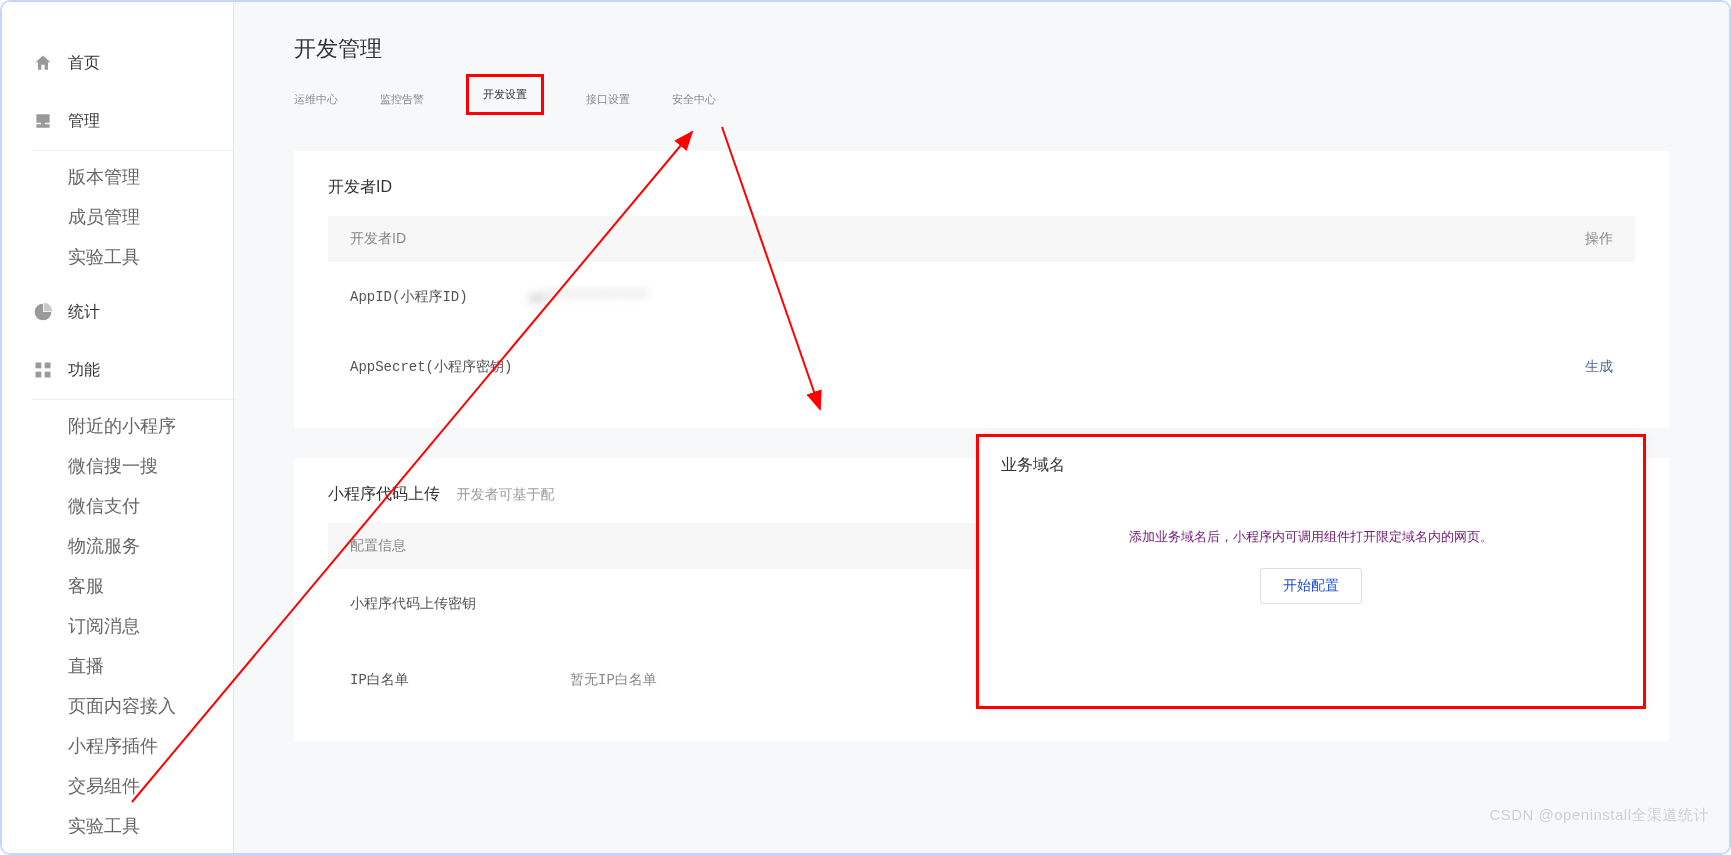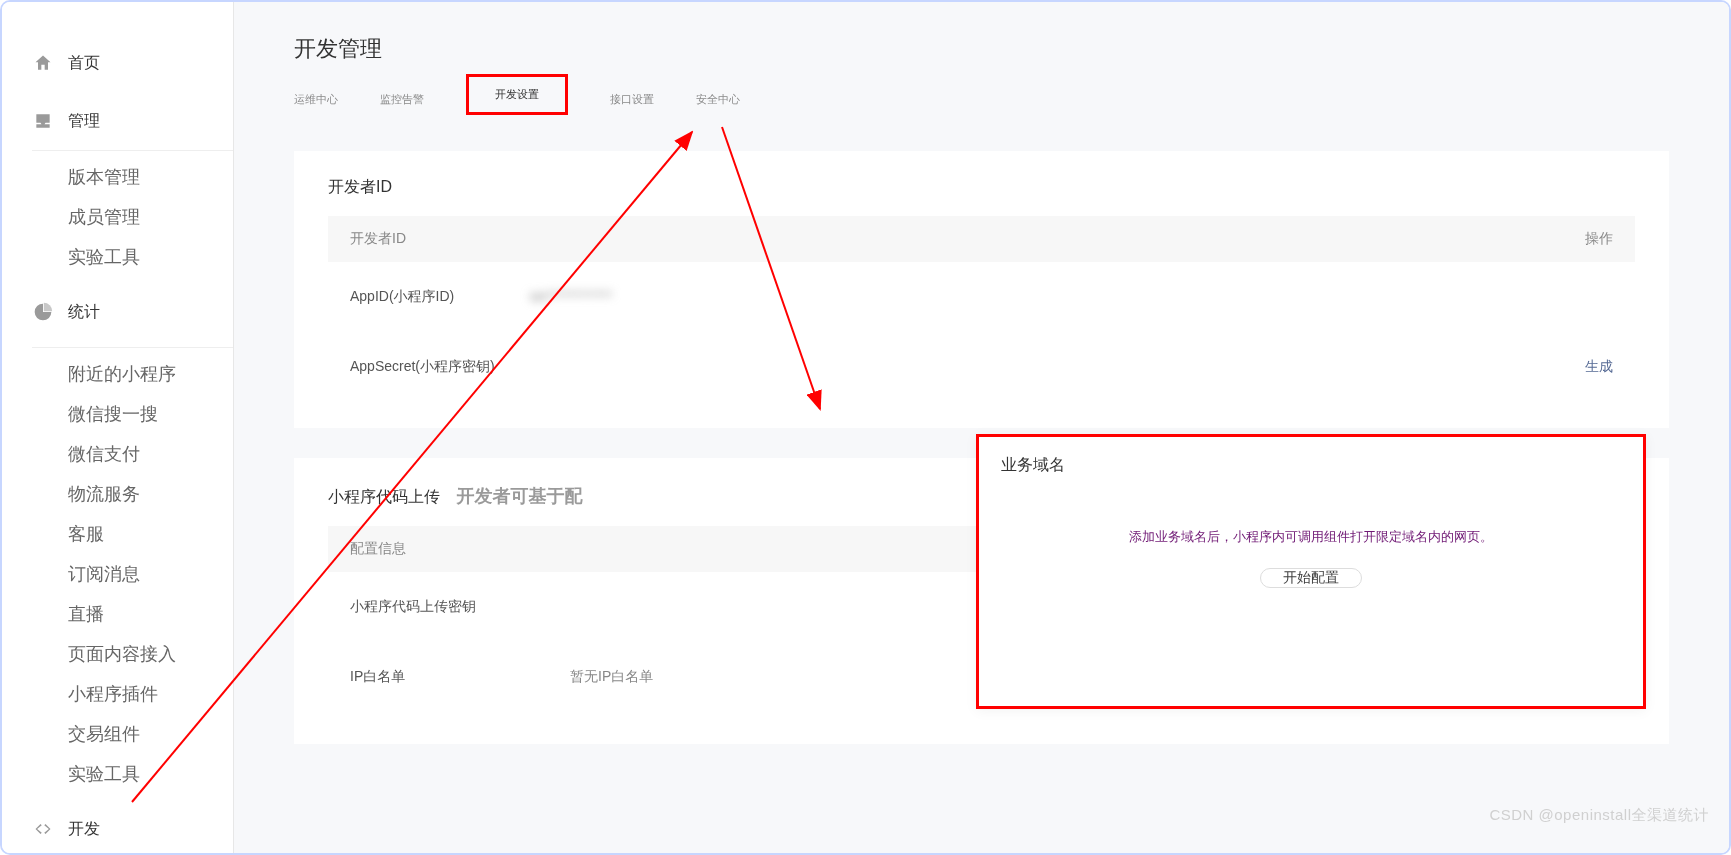--- a/index.html
+++ b/index.html
@@ -74,50 +74,51 @@
       display: flex;
       gap: 42px;
       font-size: 11px;
       color: #8a8a8a;
       margin-bottom: 36px;
     }
     .tab { padding: 6px 0; cursor: pointer; }
     .tab.active.boxed {
       color: #333;
       border: 3px solid #ff0000;
-      padding: 10px 26px;
+      padding: 10px 14px;
       margin-top: -12px;
     }
     .card {
       background: #fff;
       padding: 26px 34px;
       margin-bottom: 30px;
     }
     .card-title {
       font-size: 16px;
       color: #333;
       font-weight: 500;
       margin-bottom: 18px;
     }
-    .card-title .hint { font-size: 18px; color: #9a9a9a; font-weight: 700; margin-left: 12px; }
+    .card-title .hint { font-size: 14px; color: #9a9a9a; font-weight: 400; margin-left: 12px; }
     .tbl-head {
       background: #f7f7f7;
       display: flex;
       justify-content: space-between;
       padding: 14px 22px;
       font-size: 14px;
       color: #888;
     }
     .tbl-row {
       display: flex;
       justify-content: space-between;
-      align-items: flex-start;
+      align-items: flex-end;
       padding: 26px 22px;
       font-size: 14px;
       color: #555;
+      font-family: Liberation Mono, monospace;
     }
     .tbl-row .lbl { width: 180px; }
     .tbl-row .val { flex: 1; color: #888; filter: blur(5px); }
     .tbl-row .val.noblur { filter: none; }
     .tbl-row .op { color: #576b95; cursor: pointer; display:flex; align-items:center; gap:10px;}
     .op .qicon {
       display:inline-flex; width:16px;height:16px;border:1px solid #bbb;border-radius:50%;
       align-items:center;justify-content:center;font-size:11px;color:#999;
     }
     .toggle {
@@ -131,21 +132,21 @@
       border: 3px solid #ff0000;
       background: #fff;
       left: 742px; top: 432px; width: 670px; height: 275px;
       padding: 18px 22px;
       box-shadow: 0 2px 12px rgba(0,0,0,0.05);
     }
     .overlay-box .ov-title { font-size: 16px; color: #333; margin-bottom: 52px; }
     .overlay-box .ov-desc { font-size: 13px; color: #701a75; text-align: center; margin-bottom: 22px; }
     .overlay-box .ov-btn {
       display: block; margin: 0 auto; border: 1px solid #ddd; background: #fff;
-      padding: 0 22px; font-size: 14px; color: #404040; border-radius: 12px; cursor: pointer;
+      padding: 8px 22px; font-size: 14px; color: #1d4ed8; border-radius: 3px; cursor: pointer;
     }
     .watermark {
       position: absolute; right: 20px; bottom: 28px; font-size: 15px; color: #d0d0d0; letter-spacing: 0.5px;
     }
     .annot-line {
       position: absolute; pointer-events: none; top: 0; left: 0; width: 100%; height: 100%;
     }
     svg.icon-svg { width: 20px; height: 20px; fill: #9a9a9a; }
   </style>
 </head>
@@ -187,20 +188,31 @@
           <svg class="icon-svg" viewBox="0 0 24 24">
               <path d="M12 2a10 10 0 1 0 10 10h-10z"></path>
               <path d="M13 1v10h10A10 10 0 0 0 13 1z" fill="#c8c8c8"></path>
             </svg>
         </span>
         <span>统计</span>
       </div>
     </div>
 
     <div class="nav-group">
+      <div class="nav-head">
+        <span class="icon">
+          <svg class="icon-svg" viewBox="0 0 24 24">
+              <rect x="3" y="3" width="7" height="7"></rect>
+              <rect x="14" y="3" width="7" height="7"></rect>
+              <rect x="3" y="14" width="7" height="7"></rect>
+              <rect x="14" y="14" width="7" height="7"></rect>
+            </svg>
+        </span>
+        <span>功能</span>
+      </div>
       <div class="nav-sub">
         <div class="sub-item">附近的小程序</div>
         <div class="sub-item">微信搜一搜</div>
         <div class="sub-item">微信支付</div>
         <div class="sub-item">物流服务</div>
         <div class="sub-item">客服</div>
         <div class="sub-item">订阅消息</div>
         <div class="sub-item">直播</div>
         <div class="sub-item">页面内容接入</div>
         <div class="sub-item">小程序插件</div>

